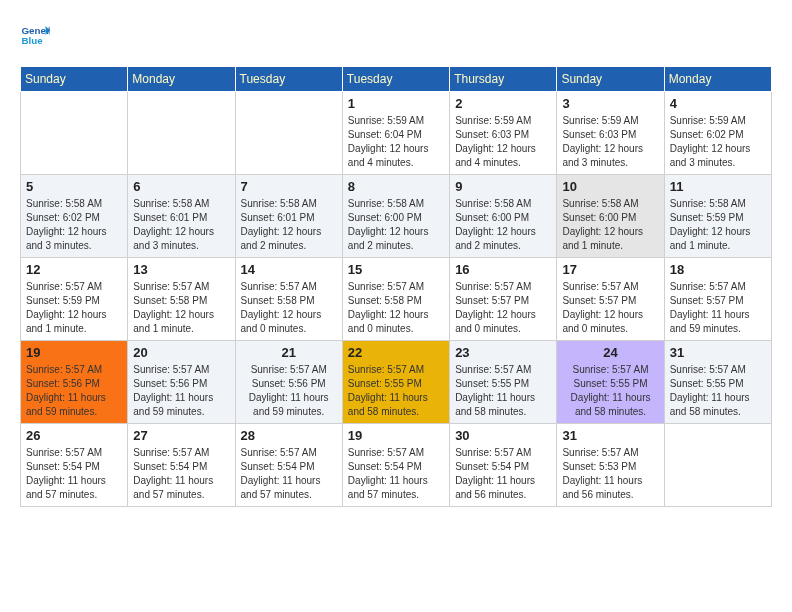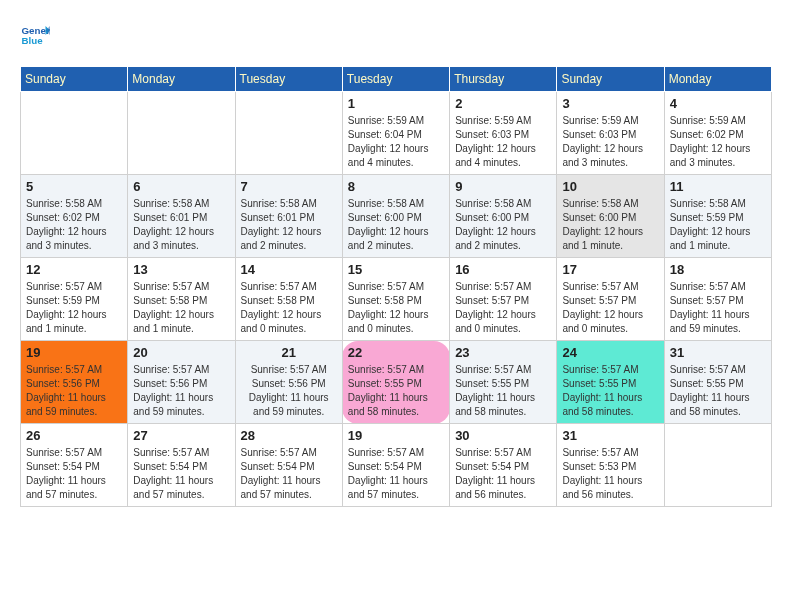--- a/index.html
+++ b/index.html
@@ -262,35 +262,35 @@
 Daylight: 11 hours
 and 59 minutes.</div>
         </td>
         <td style="background: rgb(240, 244, 248); text-align: center;">
           <div class="day-num">21</div>
           <div class="day-info" style="white-space: pre-line;">Sunrise: 5:57 AM
 Sunset: 5:56 PM
 Daylight: 11 hours
 and 59 minutes.</div>
         </td>
-        <td style="background: #f9a8d4; border-radius: 16px;">
+        <td style="background: #eab308;">
           <div class="day-num">22</div>
           <div class="day-info" style="white-space: pre-line;">Sunrise: 5:57 AM
 Sunset: 5:55 PM
 Daylight: 11 hours
 and 58 minutes.</div>
         </td>
         <td style="background: rgb(240, 244, 248); margin-left: 12px;">
           <div class="day-num">23</div>
           <div class="day-info" style="white-space: pre-line;">Sunrise: 5:57 AM
 Sunset: 5:55 PM
 Daylight: 11 hours
 and 58 minutes.</div>
         </td>
-        <td style="background: #5eead4;">
+        <td style="background: #c4b5fd; text-align: center;">
           <div class="day-num">24</div>
           <div class="day-info" style="white-space: pre-line;">Sunrise: 5:57 AM
 Sunset: 5:55 PM
 Daylight: 11 hours
 and 58 minutes.</div>
         </td>
         <td style="background: rgb(240, 244, 248);">
           <div class="day-num">31</div>
           <div class="day-info" style="white-space: pre-line;">Sunrise: 5:57 AM
 Sunset: 5:55 PM

